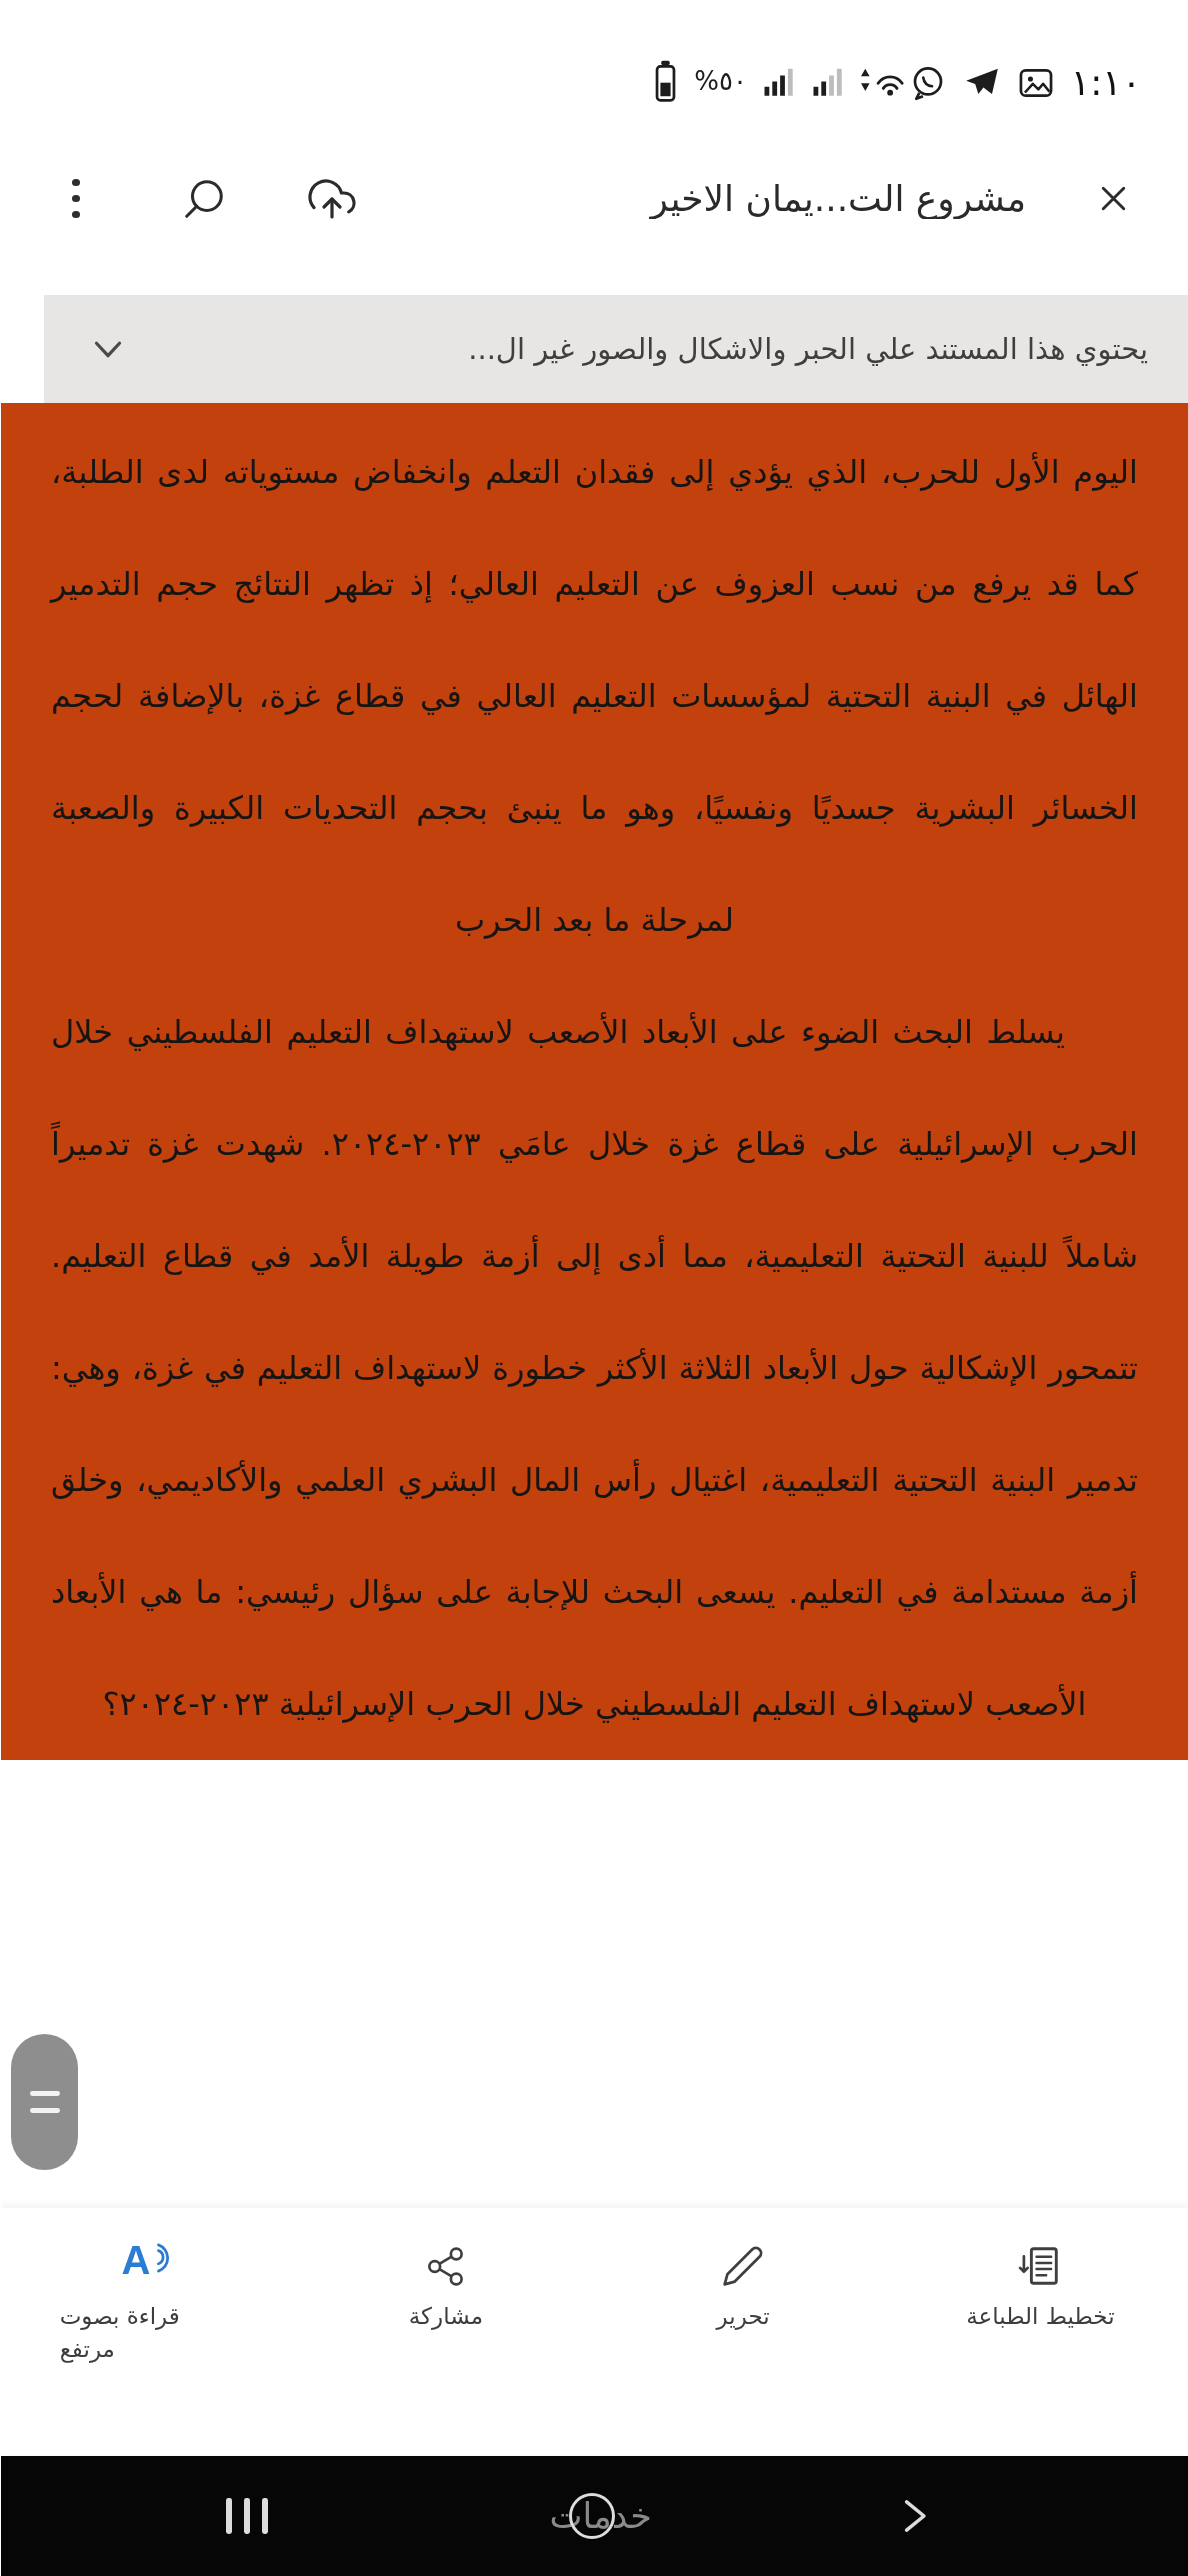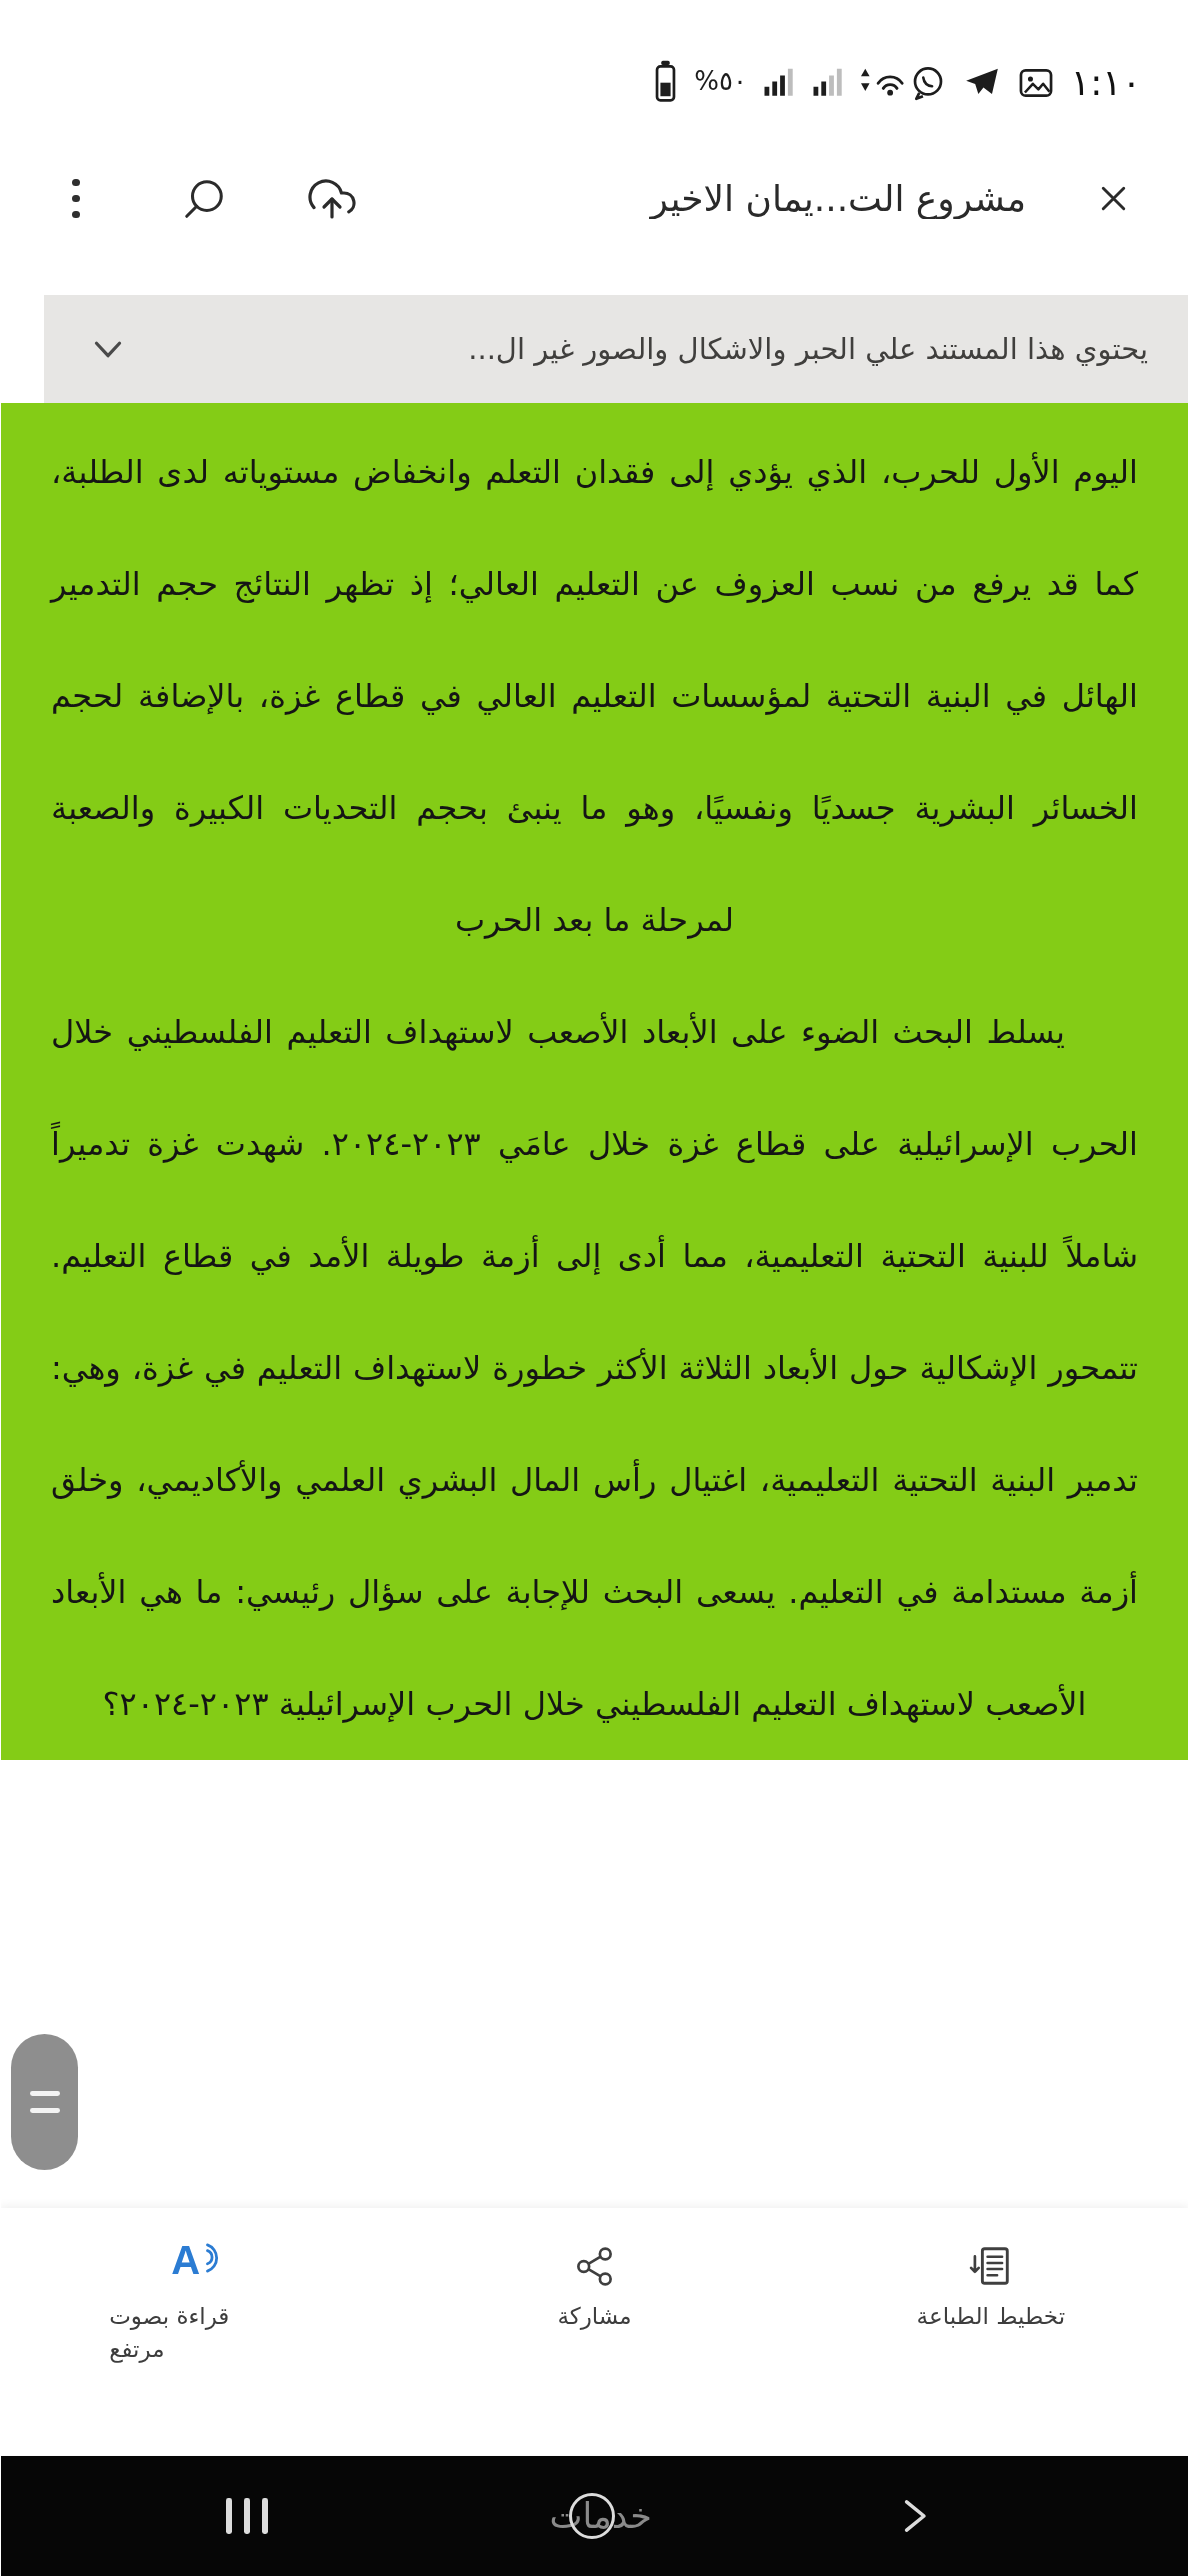--- a/index.html
+++ b/index.html
@@ -22,21 +22,21 @@
              overflow:hidden;}
   .dots{display:flex;flex-direction:column;gap:8.7px;align-items:center;}
   .dots i{width:7.1px;height:7.1px;border-radius:50%;background:#2f2f2f;display:block;}
 
   
   .banner{height:108px;background:#e7e6e4;display:flex;align-items:center;
           justify-content:space-between;padding:0 41px;margin-top:25px;cursor:pointer;margin-left:44px;}
   .banner-text{font-size:29px;color:#403f3d;white-space:nowrap;overflow:hidden;}
 
   
-  .document{padding:12.7px 51px 0;background:#84cc16;}
+  .document{padding:12.7px 51px 0;background:#c2410c;}
   .para{font-size:32px;line-height:112px;text-align:justify;text-align-last:center;
         color:#151515;}
   .p2{text-indent:73px;}
   .doc-heading{font-size:32.5px;line-height:112px;font-weight:700;text-align:right;
                margin:123px 0 44px;color:#101010;}
 
   
   .scroll-handle{position:absolute;left:11px;top:2034px;width:67px;height:136px;
                  background:#8e8e8e;border-radius:35px;display:flex;flex-direction:column;
                  align-items:center;justify-content:center;gap:12.7px;z-index:5;border:none;
@@ -171,20 +171,28 @@
       <svg width="46" height="46" viewBox="0 0 24 24">
         <rect x="7.5" y="3" width="13" height="18" rx="1.2" fill="none" stroke="#3f3f3f" stroke-width="1.5"></rect>
         <path d="M10.2 7.2h7.6M10.2 10.4h7.6M10.2 13.6h7.6M10.2 16.8h5" stroke="#3f3f3f" stroke-width="1.3" stroke-linecap="round"></path>
         <path d="M3.6 7v8m0 0-2-2m2 2 2-2" fill="none" stroke="#3f3f3f" stroke-width="1.4" stroke-linecap="round" stroke-linejoin="round"></path>
       </svg>
     </span>
     <span class="tb-label">تخطيط الطباعة</span>
   </button>
   <button class="tb-item">
     <span class="tb-icon">
+      <svg width="44" height="44" viewBox="0 0 24 24">
+        <path d="M17 3a2.828 2.828 0 1 1 4 4L7.5 20.5 2 22l1.5-5.5L17 3z" fill="none" stroke="#3f3f3f" stroke-width="1.5" stroke-linecap="round" stroke-linejoin="round"></path>
+      </svg>
+    </span>
+    <span class="tb-label">تحرير</span>
+  </button>
+  <button class="tb-item">
+    <span class="tb-icon">
       <svg width="43" height="43" viewBox="0 0 24 24">
         <circle cx="18" cy="5" r="3" fill="none" stroke="#3f3f3f" stroke-width="1.5"></circle>
         <circle cx="6" cy="12" r="3" fill="none" stroke="#3f3f3f" stroke-width="1.5"></circle>
         <circle cx="18" cy="19" r="3" fill="none" stroke="#3f3f3f" stroke-width="1.5"></circle>
         <line x1="8.59" y1="13.51" x2="15.42" y2="17.49" stroke="#3f3f3f" stroke-width="1.5"></line>
         <line x1="15.41" y1="6.51" x2="8.59" y2="10.49" stroke="#3f3f3f" stroke-width="1.5"></line>
       </svg>
     </span>
     <span class="tb-label">مشاركة</span>
   </button>

